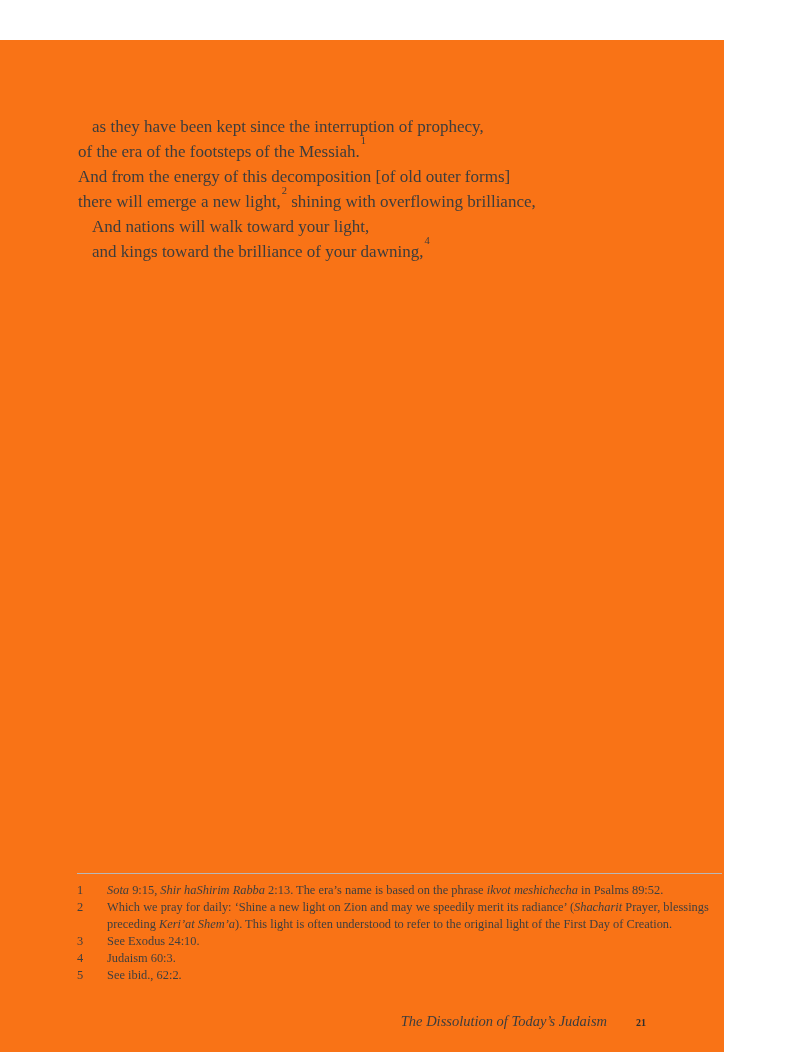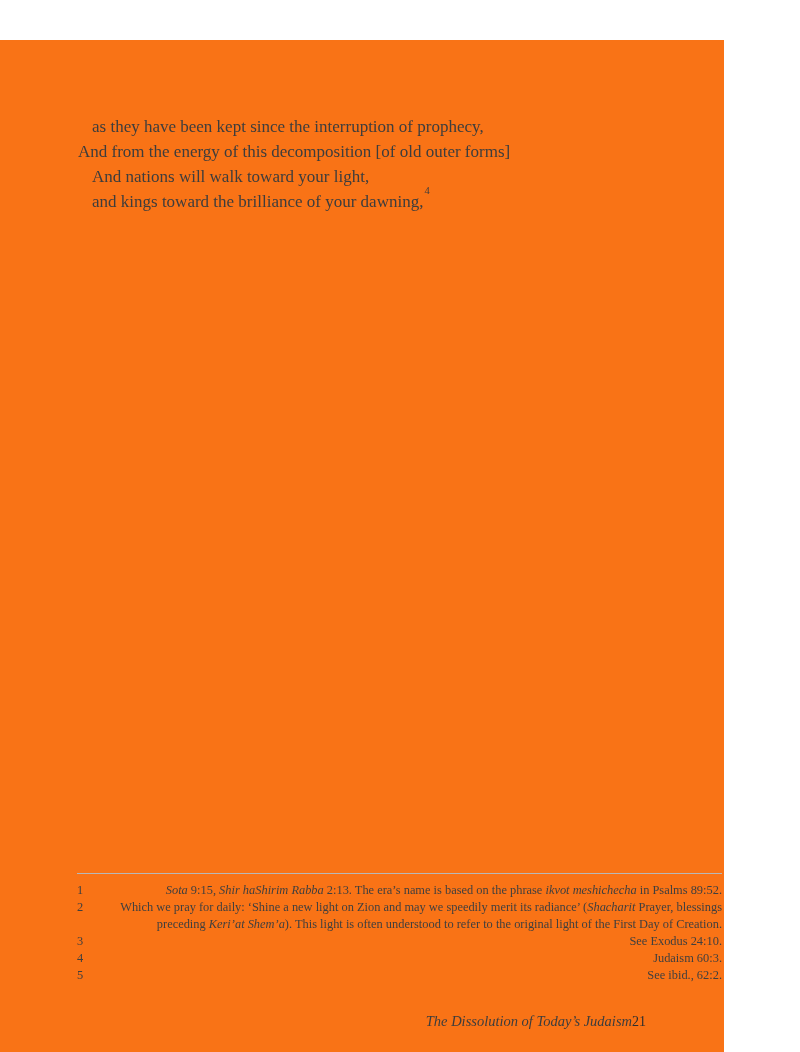--- a/index.html
+++ b/index.html
@@ -57,53 +57,54 @@
   .fn {
     display: flex;
     align-items: flex-start;
   }
   .fn-num {
     flex: 0 0 30px;
     width: 30px;
   }
   .fn-text {
     flex: 1 1 auto;
-    text-align: right;
   }
   .fn-text i { font-style: italic; }
 
   
   .footer {
     position: absolute;
     top: 973px;
     right: 78px;
     display: flex;
     align-items: baseline;
-    gap: 0;
+    gap: 29px;
     white-space: nowrap;
   }
   .footer-title {
     font-style: italic;
     font-size: 14.5px;
     color: #3d3d3d;
   }
   .page-num {
-    font-weight: normal;
-    font-size: 14px;
+    font-weight: bold;
+    font-size: 10px;
     color: #2e2e2e;
   }
 </style>
 </head>
 <body>
 
 <div class="page">
 
   <div class="poem">
     <div class="line indent"><span>as they have been kept since the interruption of prophecy,</span></div>
+    <div class="line"><span>of the era of the footsteps of the Messiah.</span><sup>1</sup></div>
     <div class="line"><span>And from the energy of this decomposition [of old outer forms]</span></div>
+    <div class="line"><span>there will emerge a new light,</span><sup>2</sup><span> shining with overflowing brilliance,</span></div>
     <div class="line indent"><span>And nations will walk toward your light,</span></div>
     <div class="line indent"><span>and kings toward the brilliance of your dawning,</span><sup>4</sup></div>
   </div>
 
   <div class="footnotes">
     <hr class="fn-rule">
 
     <div class="fn">
       <span class="fn-num">1</span>
       <span class="fn-text"><i>Sota</i><span> 9:15, </span><i>Shir haShirim Rabba</i><span> 2:13. The era’s name is based on the phrase </span><i>ikvot meshichecha</i><span> in Psalms 89:52.</span></span>

